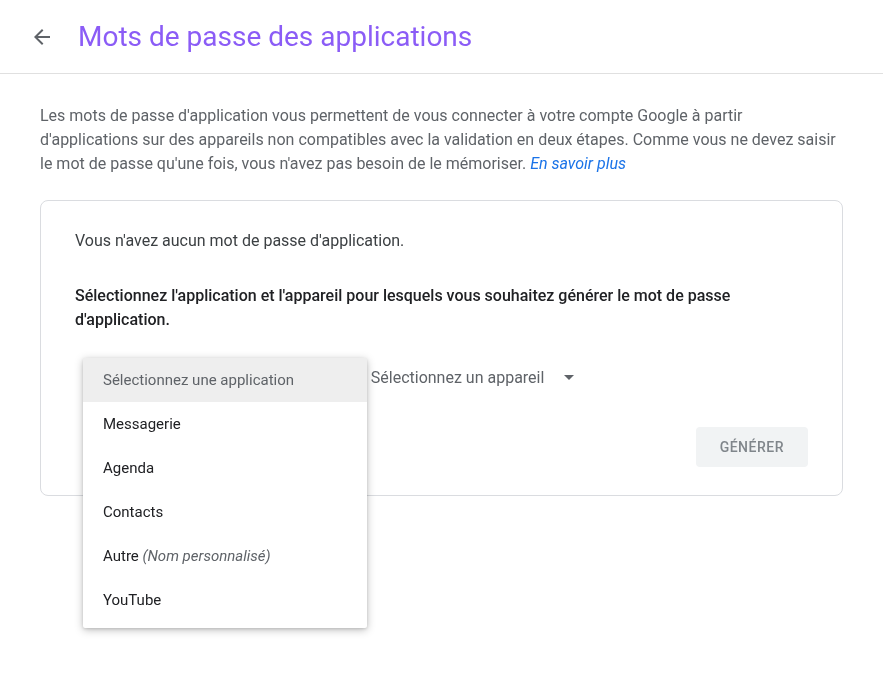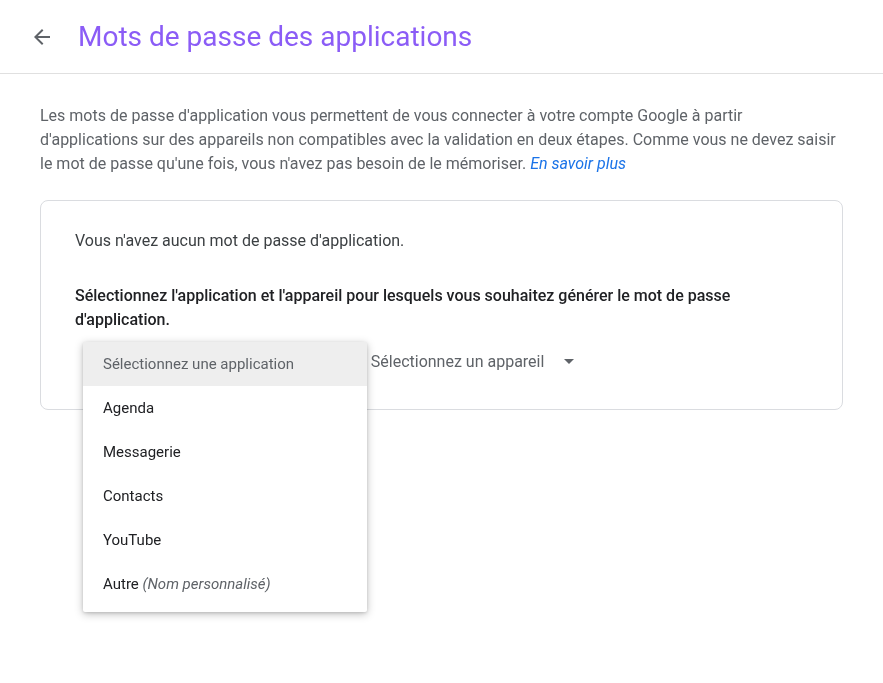--- a/index.html
+++ b/index.html
@@ -54,21 +54,21 @@
     .no-passwords {
       font-size: 16px;
       color: #3c4043;
       margin-bottom: 34px;
     }
     .select-prompt {
       font-size: 16px;
       font-weight: 500;
       color: #202124;
       line-height: 1.5;
-      margin-bottom: 10px;
+      margin-bottom: 26px;
     }
     .selectors-row {
       display: flex;
       align-items: center;
       gap: 20px;
     }
     .dropdown-wrapper {
       position: relative;
     }
     .dropdown-trigger {
@@ -151,37 +151,40 @@
   </p>
 
   <div class="card">
     <p class="no-passwords">Vous n'avez aucun mot de passe d'application.</p>
     <p class="select-prompt">Sélectionnez l'application et l'appareil pour lesquels vous souhaitez générer le mot de passe d'application.</p>
 
     <div class="selectors-row">
       <div class="dropdown-wrapper">
         <div class="dropdown-menu">
           <div class="dropdown-item selected">Sélectionnez une application</div>
+          <div class="dropdown-item">Messagerie</div>
           <div class="dropdown-item">Agenda</div>
-          <div class="dropdown-item">Messagerie</div>
           <div class="dropdown-item">Contacts</div>
-          <div class="dropdown-item">YouTube</div>
           <div class="dropdown-item">
             <span>Autre </span><span class="custom-name">(Nom personnalisé)</span>
           </div>
+          <div class="dropdown-item">YouTube</div>
         </div>
 
         <div class="dropdown-trigger highlighted" style="visibility:hidden;">
           <span>Sélectionnez une application</span>
           <span class="triangle-down"></span>
         </div>
       </div>
 
       <div class="dropdown-wrapper">
         <div class="dropdown-trigger">
           <span>Sélectionnez un appareil</span>
           <span class="triangle-down"></span>
         </div>
       </div>
     </div>
 
+    <div class="generate-row">
+      <button class="generate-button">GÉNÉRER</button>
+    </div>
   </div>
 </div>
 
 </body></html>

